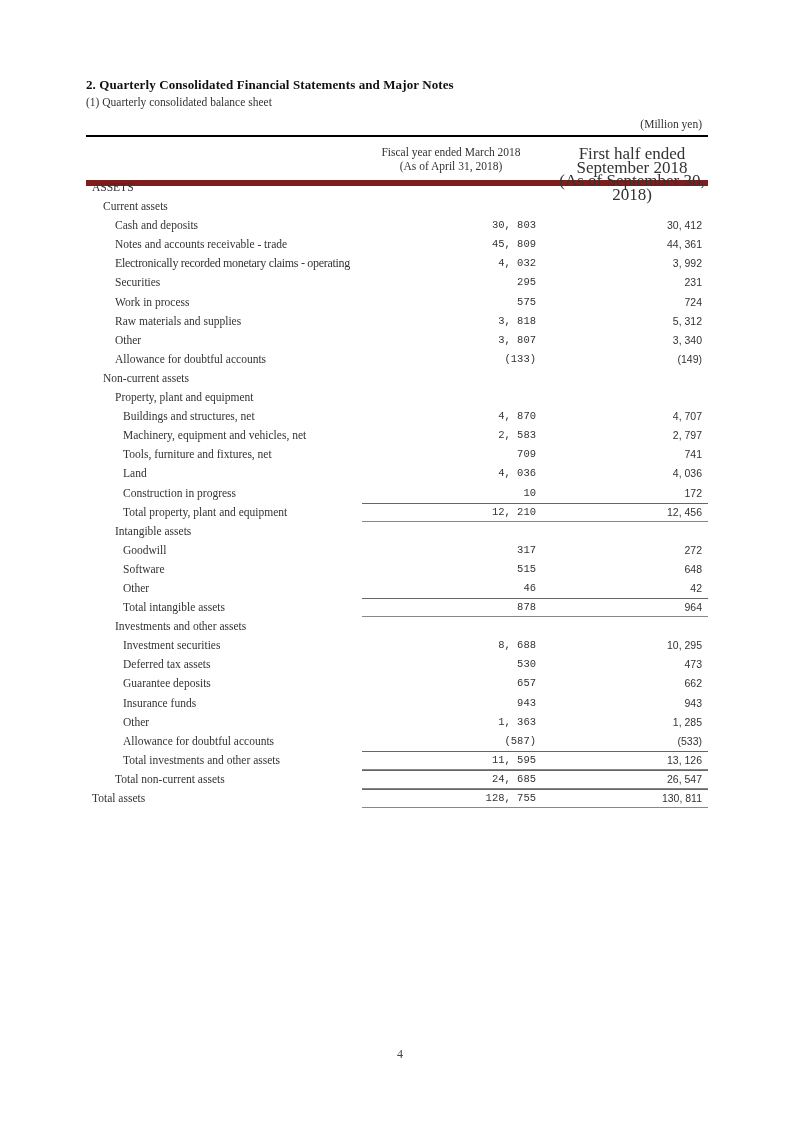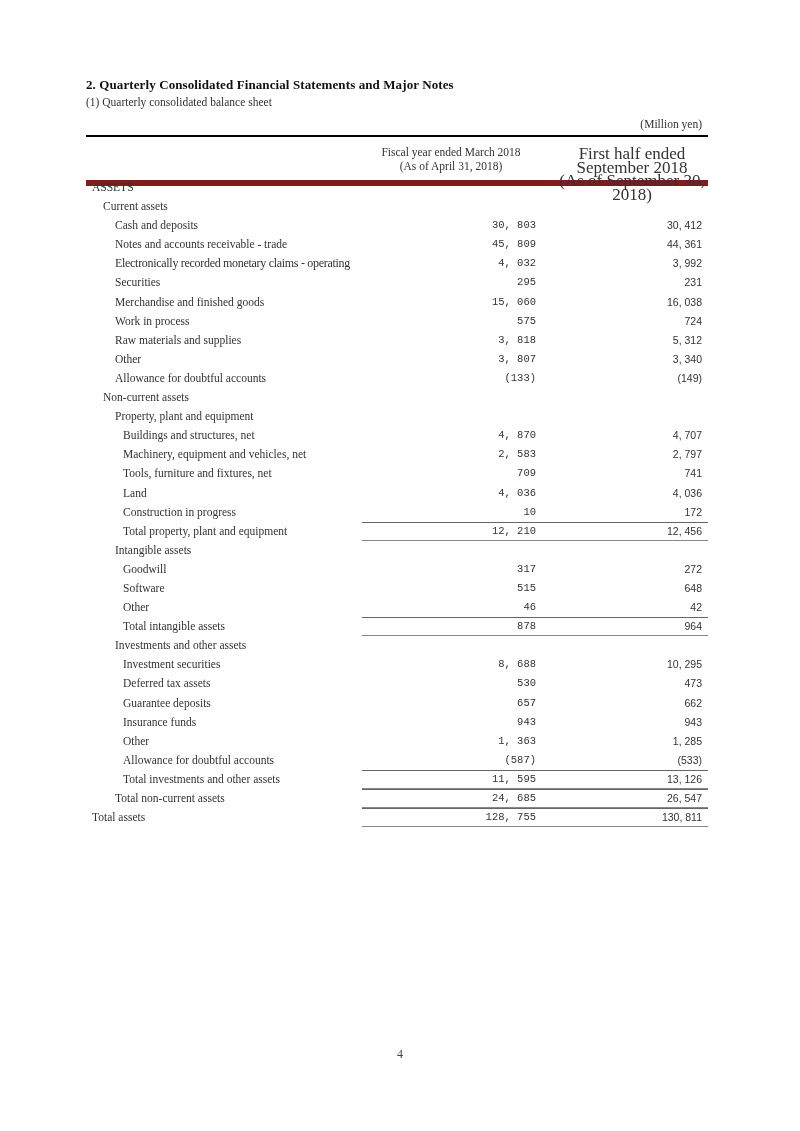--- a/index.html
+++ b/index.html
@@ -69,25 +69,20 @@
         <span class="label ind2 small">Electronically recorded monetary claims - operating</span>
         <span class="v1">4, 032</span>
         <span class="v2">3, 992</span>
       </div>
     <div class="row">
         <span class="label ind2">Securities</span>
         <span class="v1">295</span>
         <span class="v2">231</span>
       </div>
     <div class="row">
-        <span class="label ind2">Merchandise and finished goods</span>
-        <span class="v1">15, 060</span>
-        <span class="v2">16, 038</span>
-      </div>
-    <div class="row">
         <span class="label ind2">Work in process</span>
         <span class="v1">575</span>
         <span class="v2">724</span>
       </div>
     <div class="row">
         <span class="label ind2">Raw materials and supplies</span>
         <span class="v1">3, 818</span>
         <span class="v2">5, 312</span>
       </div>
     <div class="row">

